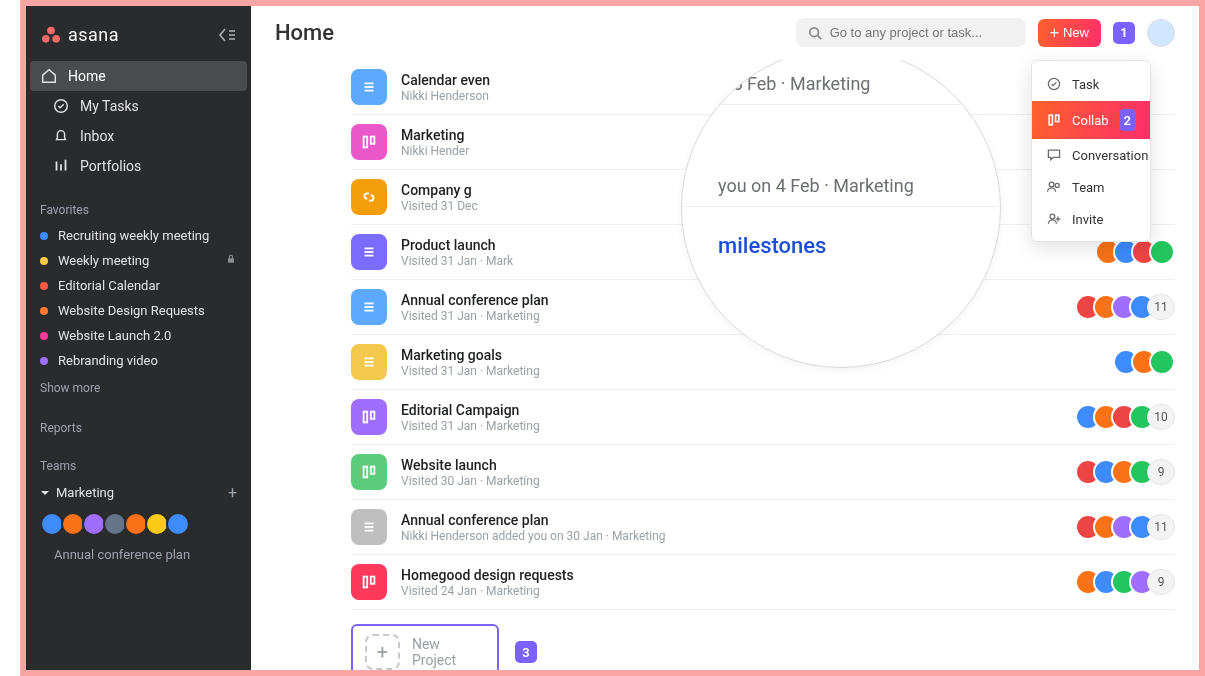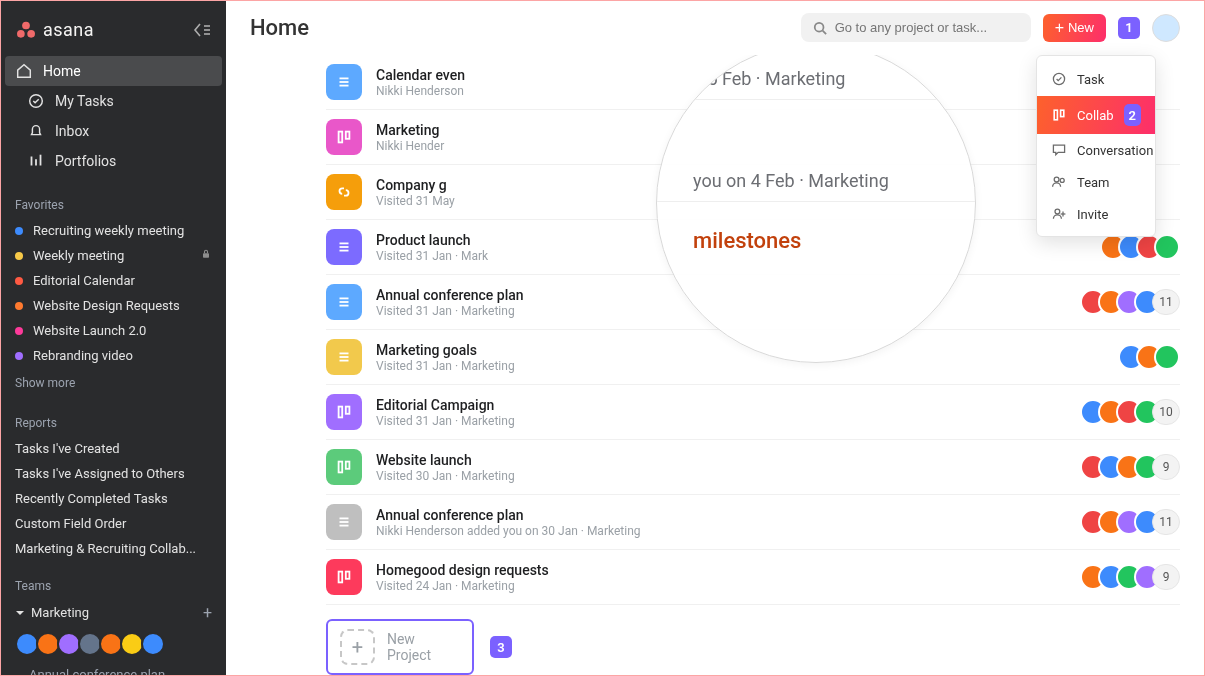--- a/index.html
+++ b/index.html
@@ -1,18 +1,18 @@
 <!DOCTYPE html>
 <html><head>
   <meta charset="utf-8">
   <style>
     * { margin: 0; padding: 0; box-sizing: border-box; }
     body { font-family: -apple-system, BlinkMacSystemFont, "Segoe UI", Roboto, Helvetica, Arial, sans-serif; font-size: 14px; color: #1e1f21; background: #fff; width: 1205px; height: 676px; overflow: hidden; }
     
-    .app { display: flex; height: 100%; border: 1px solid #fca5a5; }
+    .app { display: flex; height: 100%; border: 6px solid #fca5a5; margin-left: 20px; }
     
     
     .sidebar { width: 225px; background: #2a2b2d; color: #cfcfcf; display: flex; flex-direction: column; overflow-y: auto; flex-shrink: 0; }
     .sidebar-header { display: flex; align-items: center; justify-content: space-between; padding: 18px 14px 12px 14px; }
     .logo { display: flex; align-items: center; gap: 6px; }
     .logo-mark { width: 22px; height: 18px; }
     .logo-text { font-size: 18px; font-weight: 400; letter-spacing: 0.5px; color: #f5f4f3; }
     .collapse-btn { color: #adadad; display: flex; align-items: center; }
     
     .nav-primary { padding: 4px 0; }
@@ -71,21 +71,21 @@
     
     .new-proj-row { display: flex; align-items: center; gap: 16px; margin-top: 14px; }
     .new-proj-box { display: flex; align-items: center; gap: 12px; border: 2px solid #7b61ff; border-radius: 6px; padding: 8px 12px; color: #9aa0a6; width: 148px; }
     .dashed-sq { width: 36px; height: 36px; border: 2px dashed #c7c7c7; border-radius: 8px; display: flex; align-items: center; justify-content: center; font-size: 20px; color: #9aa0a6; }
     
     
     .magnifier { position: absolute; left: 430px; top: -12px; width: 320px; height: 320px; border: 1px solid #d8d8d8; border-radius: 50%; background: rgba(255,255,255,0.92); z-index: 5; overflow: hidden; box-shadow: 0 2px 8px rgba(0,0,0,0.05); }
     .mag-content { position: absolute; top: 0; left: 0; right: 0; padding: 18px 0 0 0; font-size: 18px; color: #6c6e73; }
     .mag-line { padding: 6px 36px; white-space: nowrap; }
     .mag-sep { border-top: 1px solid #eee; margin: 4px 0;}
-    .mag-heading { font-size: 22px; font-weight: 500; color: #c2410c; padding: 22px 36px 10px; }
+    .mag-heading { font-size: 22px; font-weight: 500; color: #1d4ed8; padding: 22px 36px 10px; }
     
     
     .sidebar::-webkit-scrollbar, .content::-webkit-scrollbar { width: 0; }
   </style>
 </head>
 <body>
 
 <div class="app">
   <aside class="sidebar">
     <div class="sidebar-header">
@@ -172,27 +172,20 @@
           <span class="fav-label">Website Launch 2.0</span>
         </div>
         <div class="fav-item">
           <span class="fav-dot" style="background:#a06eff"></span>
           <span class="fav-label">Rebranding video</span>
         </div>
       </div>
     <div class="show-more">Show more</div>
 
     <div class="section-title">Reports</div>
-    <div id="reports">
-        <div class="report-item">Tasks I've Created</div>
-        <div class="report-item">Tasks I've Assigned to Others</div>
-        <div class="report-item">Recently Completed Tasks</div>
-        <div class="report-item">Custom Field Order</div>
-        <div class="report-item">Marketing &amp; Recruiting Collab...</div>
-      </div>
 
     <div class="section-title">Teams</div>
     <div class="team-header">
       <div class="team-name">
         <svg width="10" height="10" viewBox="0 0 10 10" fill="currentColor">
             <path d="M1 3 l4 4 l4 -4 z"></path>
           </svg>
         <span>Marketing</span>
       </div>
       <span style="font-size:16px;color:#9ca3af;">+</span>
@@ -311,21 +304,21 @@
           </div>
           <div class="project-row">
             <div class="proj-icon" style="background:#f59e0b">
               <svg width="18" height="18" viewBox="0 0 20 20" fill="none" stroke="white" stroke-width="2">
                 <path d="M8 12 a3 3 0 0 1 0 -6 h2"></path>
                 <path d="M12 8 a3 3 0 0 1 0 6 h-2"></path>
               </svg>
             </div>
             <div class="proj-info">
               <div class="proj-title">Company g</div>
-              <div class="proj-meta">Visited 31 May</div>
+              <div class="proj-meta">Visited 31 Dec</div>
             </div>
             <div class="proj-avatars"></div>
           </div>
           <div class="project-row">
             <div class="proj-icon" style="background:#7c6bff">
               <svg width="18" height="18" viewBox="0 0 20 20" fill="none" stroke="white" stroke-width="2">
                 <line x1="5" y1="6" x2="15" y2="6"></line>
                 <line x1="5" y1="10" x2="15" y2="10"></line>
                 <line x1="5" y1="14" x2="15" y2="14"></line>
               </svg>

